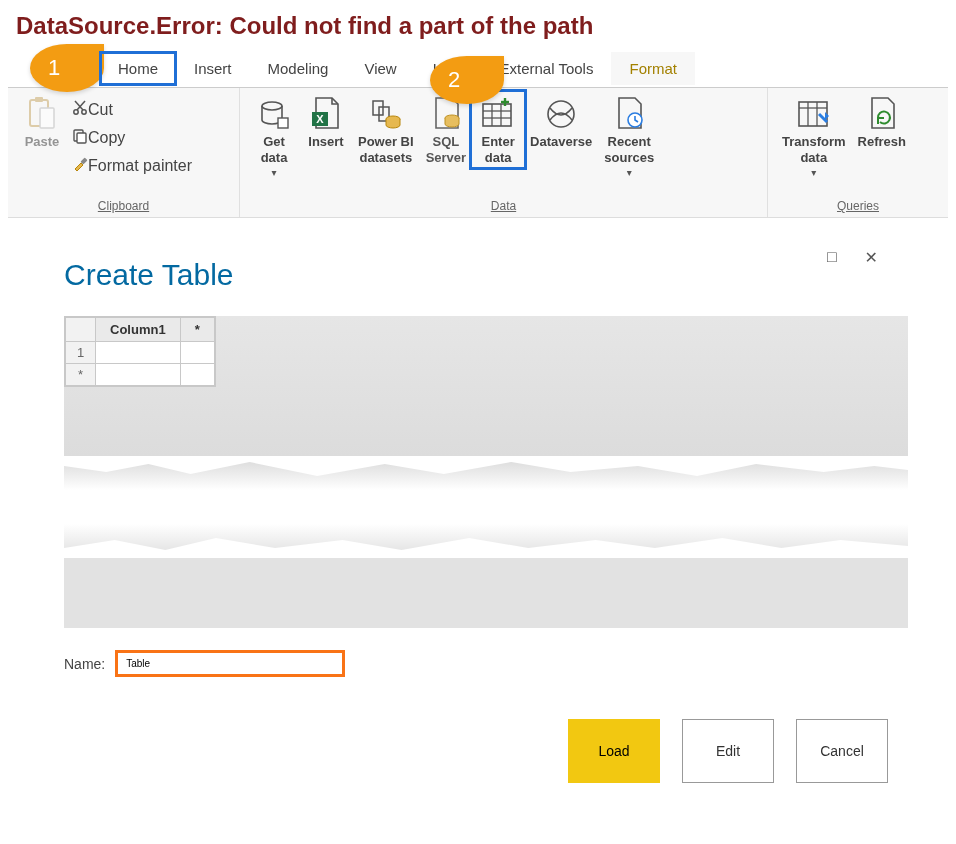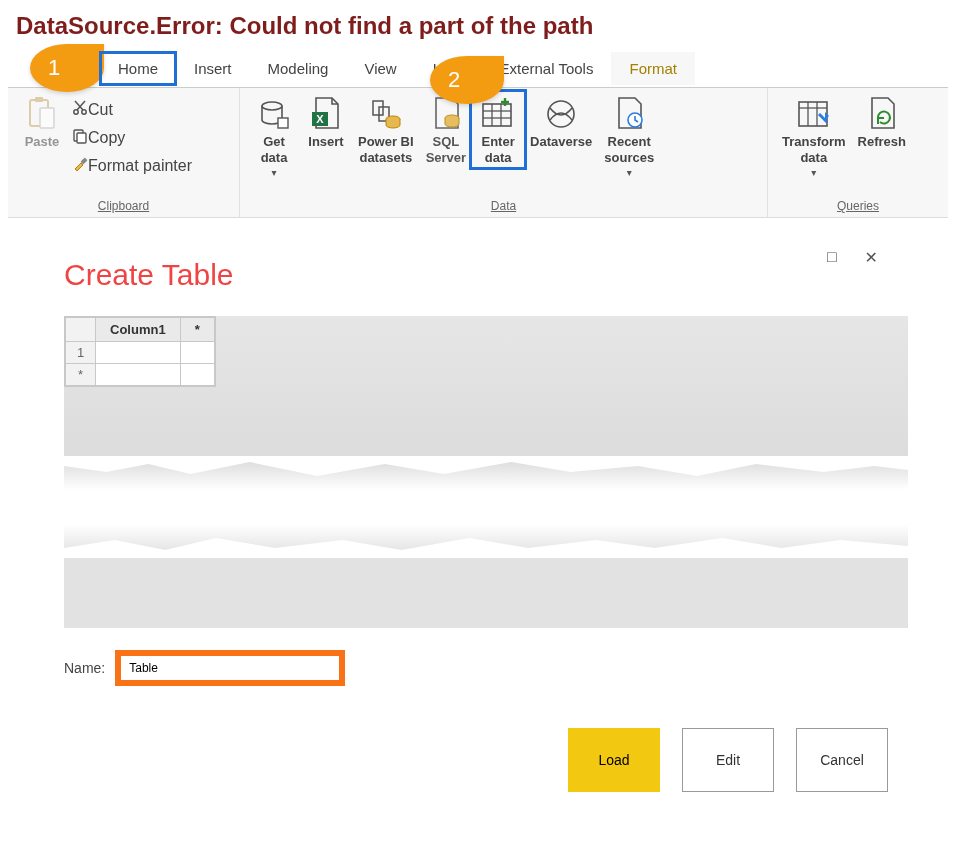--- a/index.html
+++ b/index.html
@@ -100,21 +100,21 @@
   .chev::after { content:" \25BE"; font-size:10px; color:#555;}
   
   .dialog {
     margin: 40px 48px 0 64px;
     position: relative;
   }
   .dlg-controls { position:absolute; top:-10px; right:30px; display:flex; gap:28px; color:#555; font-size:16px;}
   .dlg-title {
     font-size: 30px;
     font-weight: 300;
-    color: #ef4444;
+    color: #0369a1;
     margin: 4px 0 24px;
   }
   .grid-area {
     background: linear-gradient(#e6e6e6,#dcdcdc);
     position: relative;
     height: 140px;
   }
   .mini-grid {
     background:#fff;
     border:1px solid #c8c8c8;
@@ -142,23 +142,23 @@
   .grid-area2 {
     background:#e2e2e2;
     height:70px;
   }
   .name-row {
     display:flex; align-items:center; gap:10px;
     margin-top:22px;
     font-size:14px; color:#444;
   }
   .name-input {
-    border:6px solid #f97316;
+    border:3px solid #f97316;
     padding:5px 8px;
-    font-size:12px;
+    font-size:10px;
     width:230px;
   }
   .dlg-buttons {
     display:flex;
     gap:22px;
     justify-content:flex-end;
     margin-top:42px;
     padding-right:20px;
   }
   .dlg-btn {

